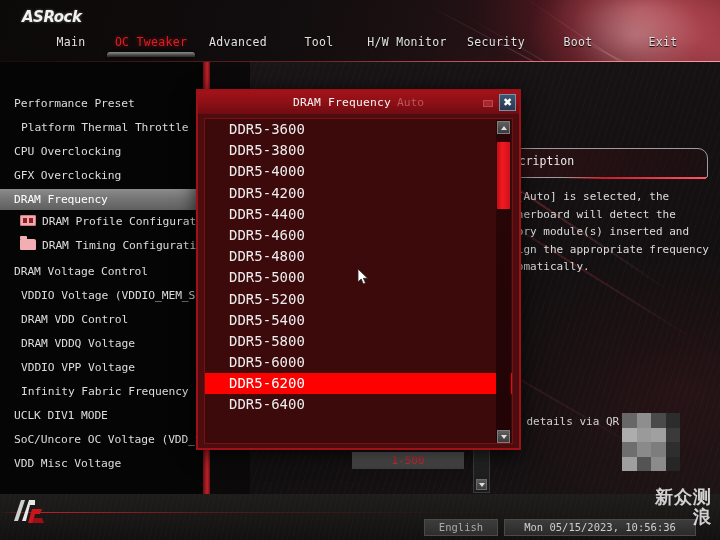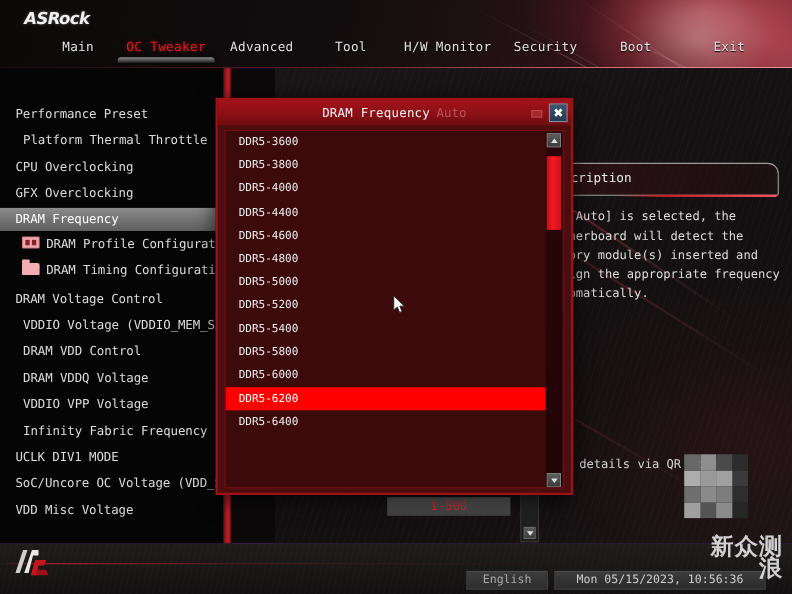--- a/index.html
+++ b/index.html
@@ -347,22 +347,22 @@
     width: 309px; height: 326px;
     background: #3d0a0c;
     border: 1px solid #7a0f14;
     box-sizing: border-box;
     overflow: hidden;
   }
   .opt {
     position: relative;
     height: 21.2px;
     line-height: 21.2px;
-    padding-left: 12px;
-    font-size: 10px;
+    padding-left: 24px;
+    font-size: 14px;
     color: #ededed;
     white-space: nowrap;
     cursor: pointer;
   }
   .opt.highlighted {
     background: #fe0000;
     color: #ffffff;
     width: 285px;
   }
   .dlg-scrollbar {
@@ -442,21 +442,21 @@
     box-sizing: border-box;
     color: #cecece;
     font-size: 10.5px;
     line-height: 15px;
     text-align: center;
   }
   .watermark {
     position: absolute;
     right: 8px; top: 487px;
     font-family: "DejaVu Sans", sans-serif;
-    font-size: 21px;
+    font-size: 18px;
     font-weight: bold;
     color: rgba(255,255,255,0.80);
     letter-spacing: 1px;
     line-height: 20px;
     text-align: right;
     pointer-events: none;
   }
   .watermark span { display: inline-block; }
 </style>
 </head>
@@ -553,20 +553,21 @@
       <span class="dlg-title-auto">Auto</span>
     </div>
     <div class="dlg-min"></div>
     <div class="dlg-close">✖</div>
 
     <div class="dlg-list">
       <div id="options">
           <div class="opt">DDR5-3600</div>
           <div class="opt">DDR5-3800</div>
           <div class="opt">DDR5-4000</div>
+          <div class="opt">DDR5-4200</div>
           <div class="opt">DDR5-4400</div>
           <div class="opt">DDR5-4600</div>
           <div class="opt">DDR5-4800</div>
           <div class="opt">DDR5-5000</div>
           <div class="opt">DDR5-5200</div>
           <div class="opt">DDR5-5400</div>
           <div class="opt">DDR5-5800</div>
           <div class="opt">DDR5-6000</div>
           <div class="opt highlighted">DDR5-6200</div>
           <div class="opt">DDR5-6400</div>

